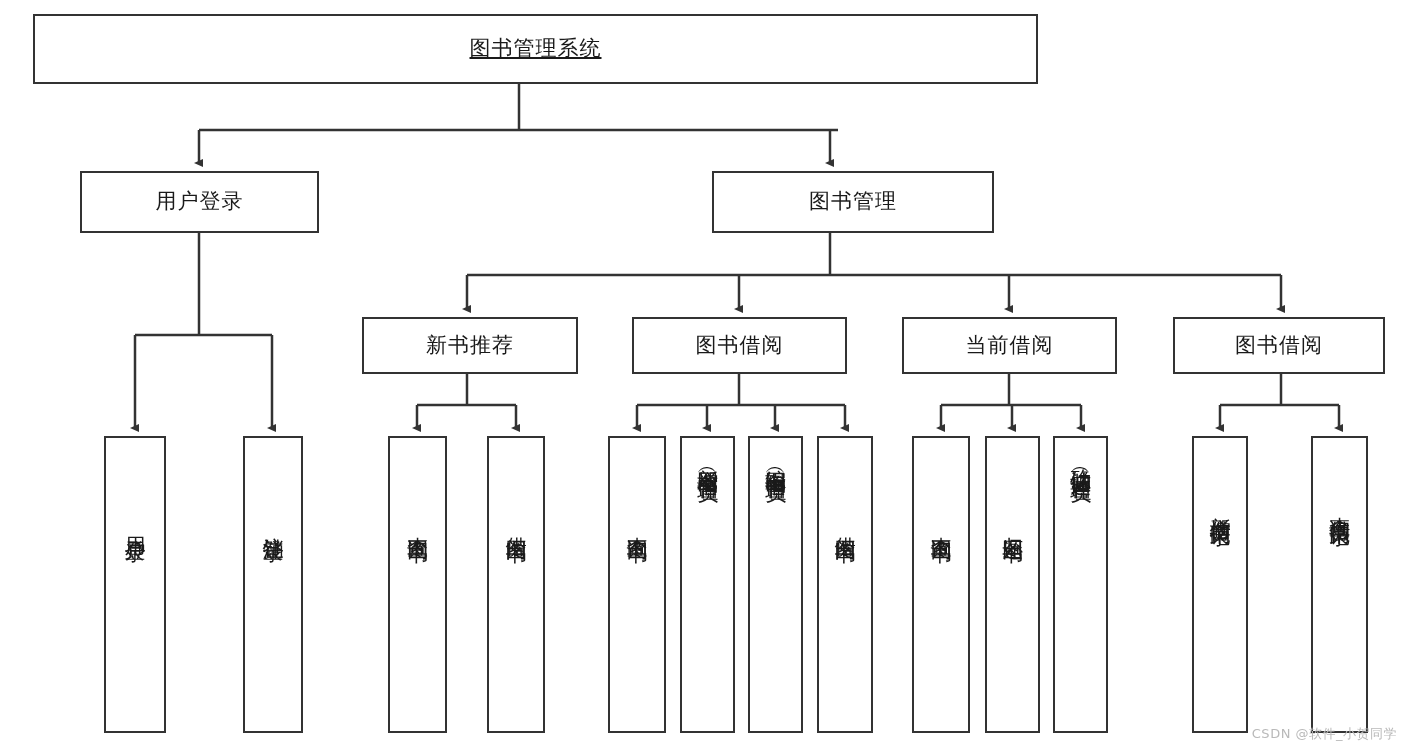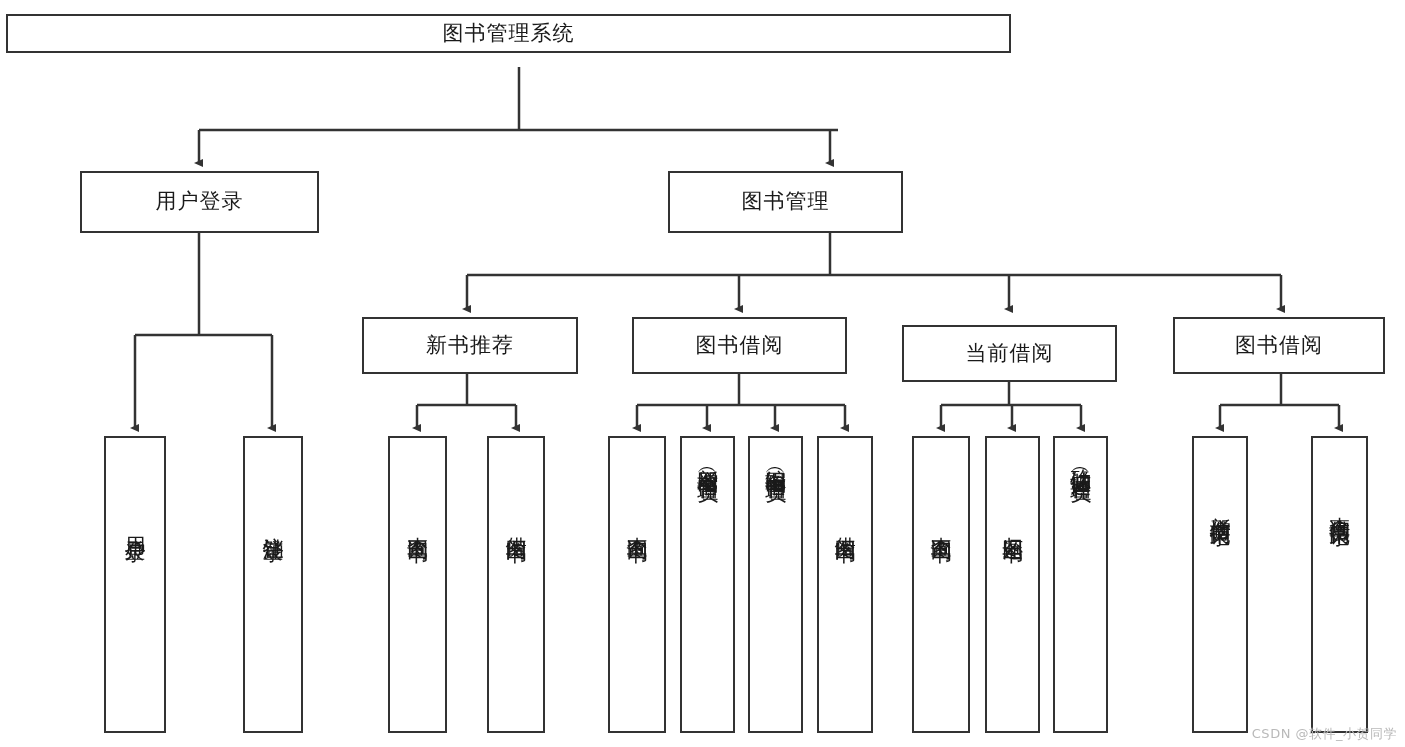--- a/index.html
+++ b/index.html
@@ -121,38 +121,38 @@
       <path d="M1012,405 L1012,428" marker-end="url(#arrow)"></path>
       <path d="M1081,405 L1081,428" marker-end="url(#arrow)"></path>
 
       <path d="M1281,374 L1281,405"></path>
       <path d="M1220,405 L1339,405"></path>
       <path d="M1220,405 L1220,428" marker-end="url(#arrow)"></path>
       <path d="M1339,405 L1339,428" marker-end="url(#arrow)"></path>
     </g>
   </svg>
 
-  <div class="node node-h" style="left:6px; top:14px; width:1005px; height:39px;">
+  <div class="node node-h" style="left:33px; top:14px; width:1005px; height:70px;text-decoration:underline;">
     <span>图书管理系统</span>
   </div>
 
   <div class="node node-h" style="left:80px; top:171px; width:239px; height:62px;">
     <span>用户登录</span>
   </div>
-  <div class="node node-h" style="left:668px; top:171px; width:235px; height:62px;">
+  <div class="node node-h" style="left:712px; top:171px; width:282px; height:62px;">
     <span>图书管理</span>
   </div>
 
   <div class="node node-h" style="left:362px; top:317px; width:216px; height:57px;">
     <span>新书推荐</span>
   </div>
   <div class="node node-h" style="left:632px; top:317px; width:215px; height:57px;">
     <span>图书借阅</span>
   </div>
-  <div class="node node-h" style="left:902px; top:317px; width:215px; height:57px;margin-top:8px;">
+  <div class="node node-h" style="left:902px; top:317px; width:215px; height:57px;">
     <span>当前借阅</span>
   </div>
   <div class="node node-h" style="left:1173px; top:317px; width:212px; height:57px;">
     <span>图书借阅</span>
   </div>
 
   <div class="node node-v mid" style="left:104px; top:436px; width:62px; height:297px;">
     <span class="vlabel">用户登录</span>
   </div>
   <div class="node node-v mid" style="left:243px; top:436px; width:60px; height:297px;">

